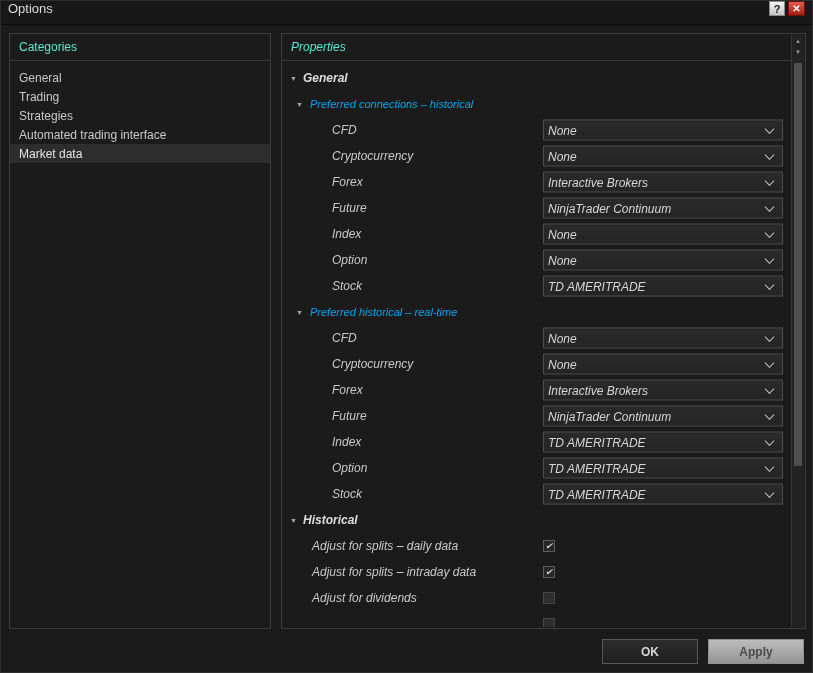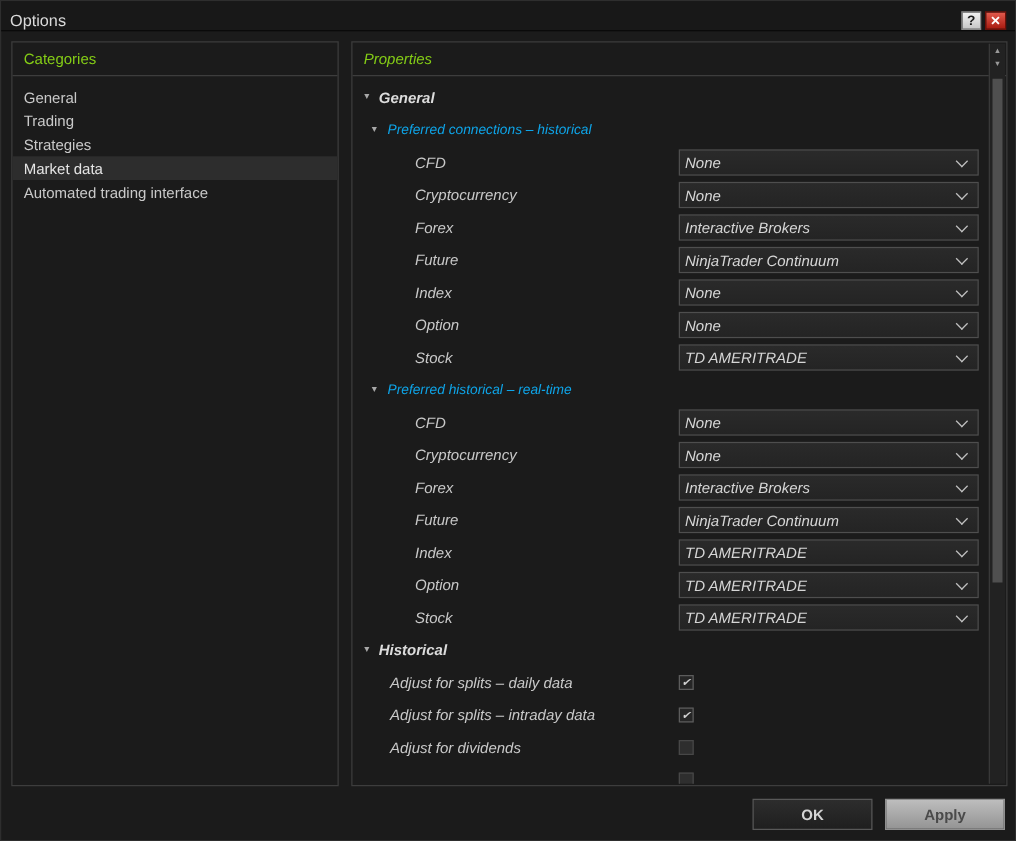--- a/index.html
+++ b/index.html
@@ -2,34 +2,34 @@
 <html><head>
 <meta charset="utf-8">
 <style>
   * { margin:0; padding:0; box-sizing:border-box; }
   html,body { width:813px; height:673px; background:#111; overflow:hidden;
               font-family:"Liberation Sans", sans-serif; }
   .window { position:absolute; inset:0; background:#1b1b1b; border:1px solid #2e2e2e; }
 
   
   .titlebar { position:absolute; top:0; left:0; right:0; height:24px; background:#181818;
-              border-bottom:1px solid #0a0a0a; display:flex; align-items:flex-end; padding:0 7px; }
+              border-bottom:1px solid #0a0a0a; display:flex; align-items:flex-start; padding:0 7px; }
   .title { color:#dadada; font-size:13px; }
   .tb-buttons { margin-left:auto; display:flex; gap:3px; align-items:center; }
   .help-btn { width:16px; height:15px; background:linear-gradient(#f2f2f2,#c6c6c6); border:1px solid #8a8a8a;
               color:#1a1a1a; font-size:11px; font-weight:bold; display:flex; align-items:center; justify-content:center; cursor:default; }
   .close-btn { width:17px; height:15px; background:linear-gradient(#e25a4d,#a81b10); border:1px solid #6e1008;
                color:#fff; font-size:10px; font-weight:bold; display:flex; align-items:center; justify-content:center; cursor:default; }
 
   
   .panel { position:absolute; background:#1b1b1b; border:1px solid #3d3d3d; }
   .cat-panel  { left:8px;   top:32px; width:262px; height:596px; }
   .prop-panel { left:280px; top:32px; width:525px; height:596px;font-style:italic; }
   .panel-header { height:27px; display:flex; align-items:center; padding:0 9px;
-                  border-bottom:1px solid #3d3d3d; color:#84cc16; font-size:12px; }
+                  border-bottom:1px solid #3d3d3d; color:#5eead4; font-size:12px; }
 
   
   .cat-list { padding-top:7px; }
   .cat-item { height:19px; display:flex; align-items:center; padding-left:9px;
               font-size:12px; color:#c9c9c9; cursor:default; }
   .cat-item.selected { background:#2d2d2d; color:#e4e4e4; }
 
   
   .prop-content { position:absolute; top:28px; left:0; right:14px; bottom:1px; overflow:hidden; padding-top:3px; }
   .prow { height:26px; position:relative; }
@@ -91,25 +91,25 @@
     <div class="cat-list">
       <div class="cat-item">
         <span>General</span>
       </div>
       <div class="cat-item">
         <span>Trading</span>
       </div>
       <div class="cat-item">
         <span>Strategies</span>
       </div>
+      <div class="cat-item">
+        <span>Automated trading interface</span>
+      </div>
       <div class="cat-item selected">
         <span>Market data</span>
-      </div>
-      <div class="cat-item">
-        <span>Automated trading interface</span>
       </div>
     </div>
   </div>
 
   <div class="panel prop-panel">
     <div class="panel-header">
       <span>Properties</span>
     </div>
 
     <div class="prop-content">

